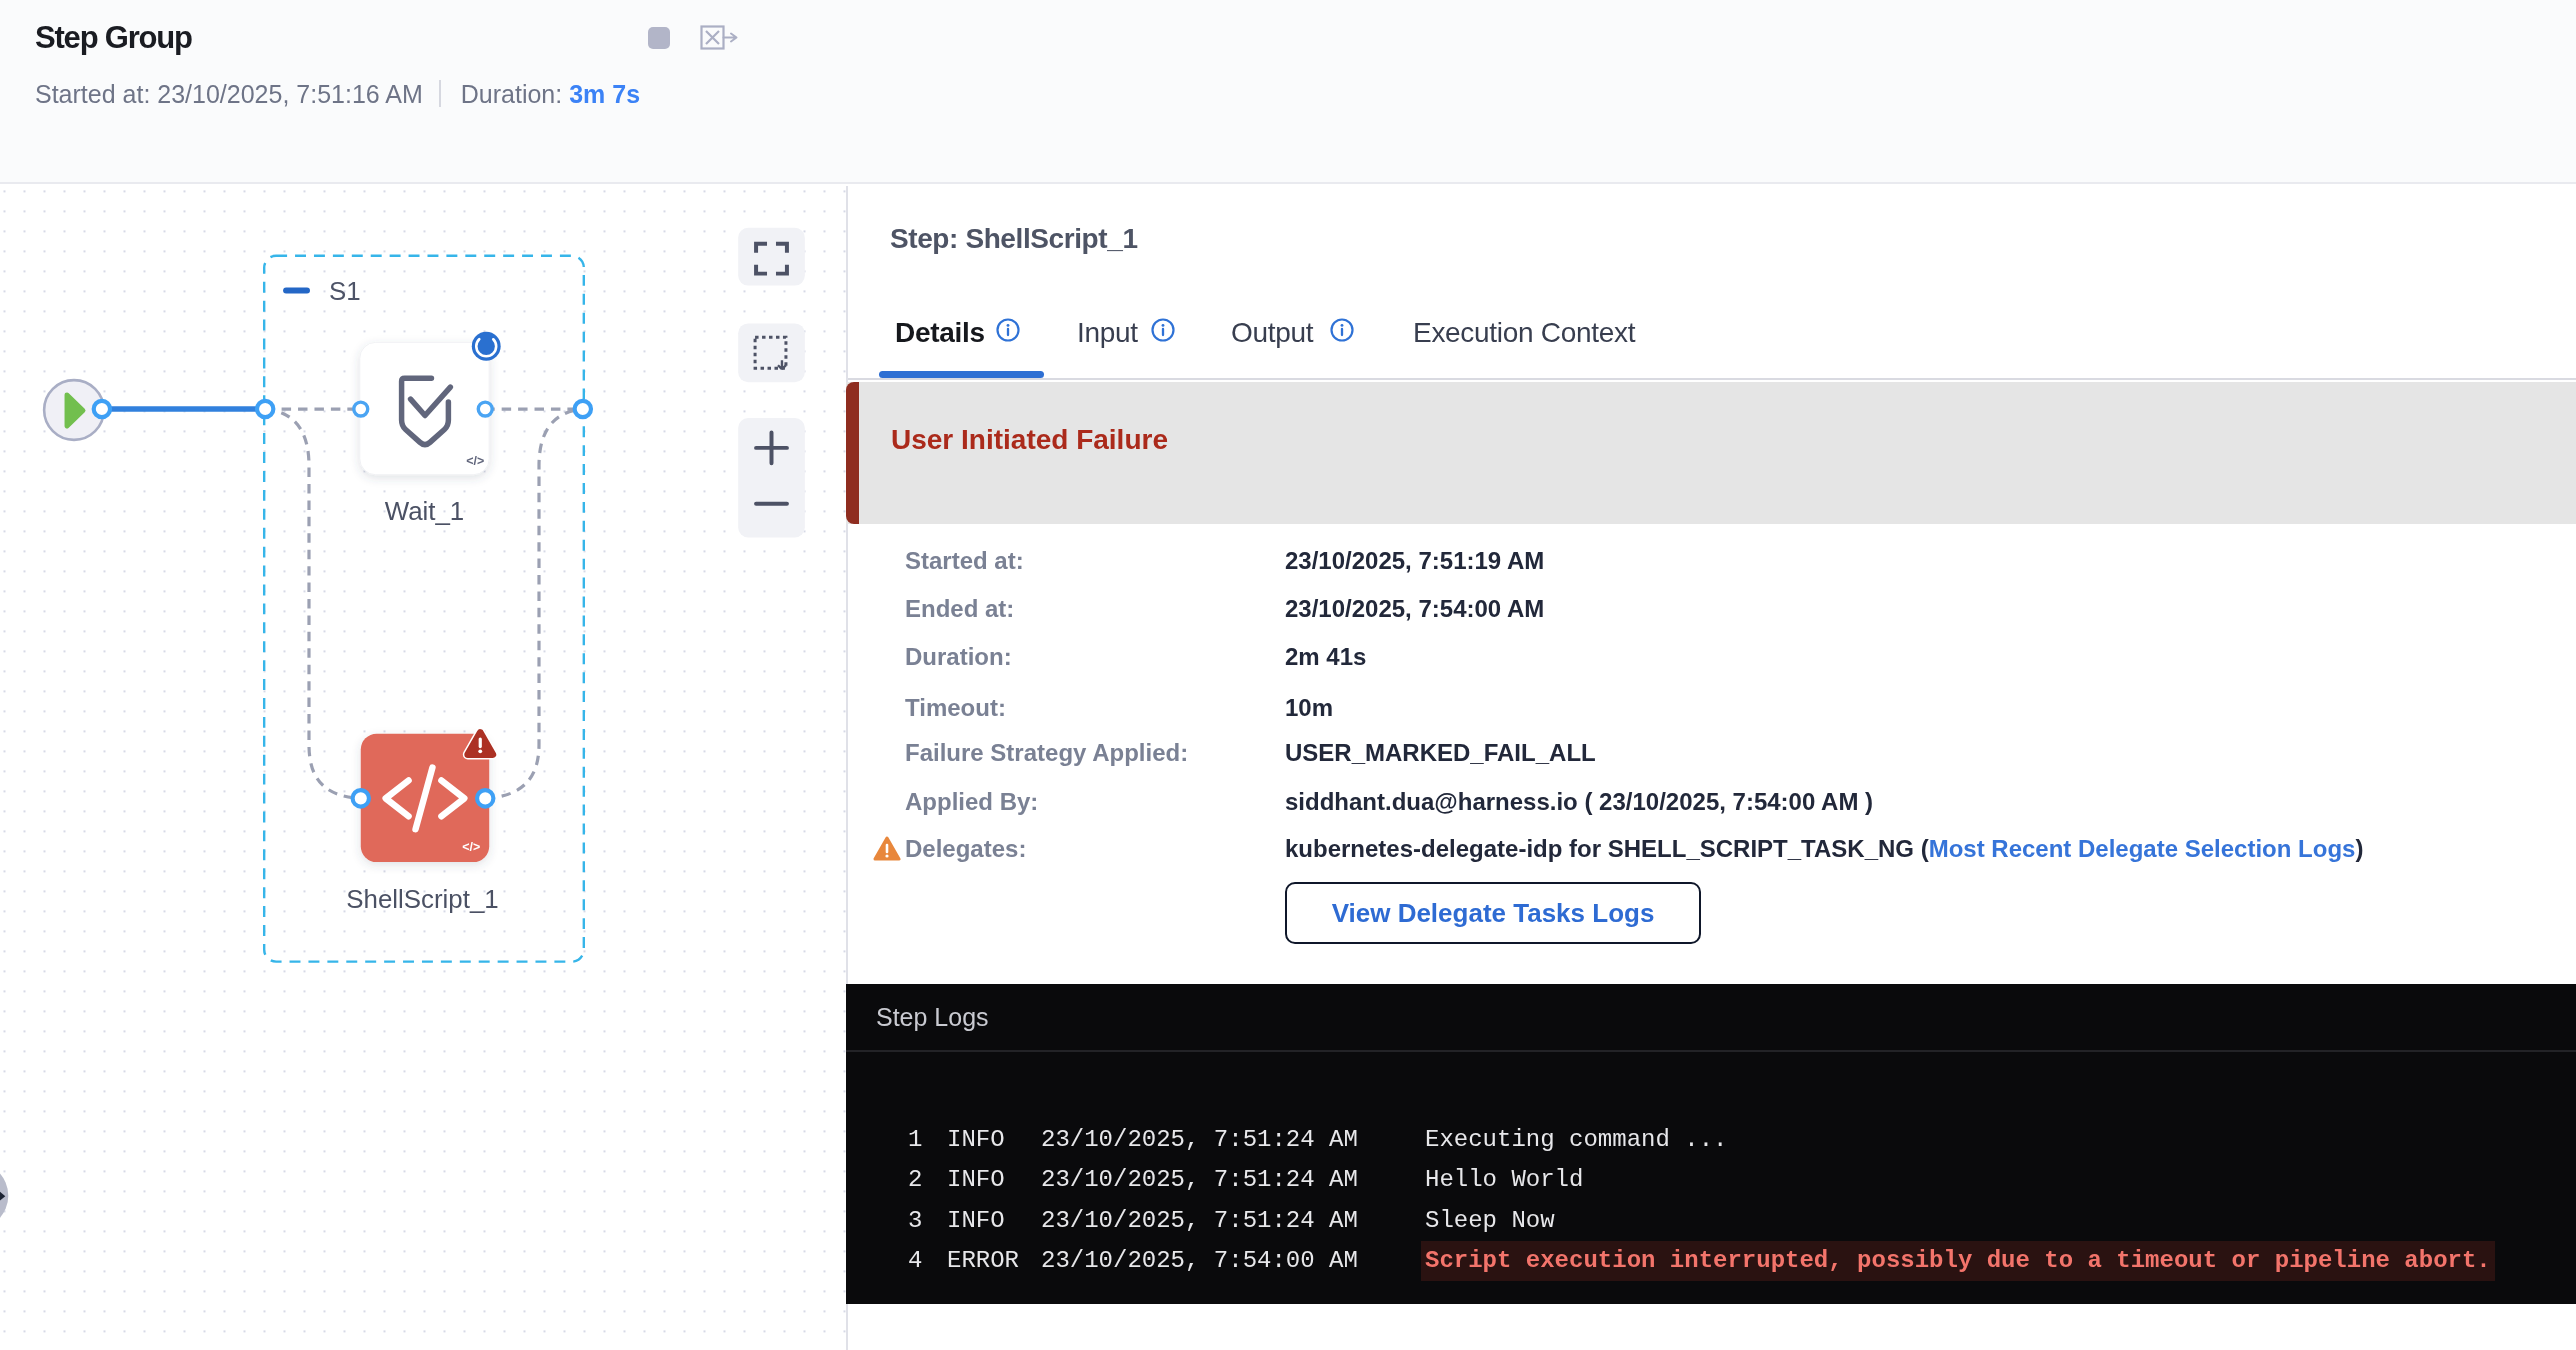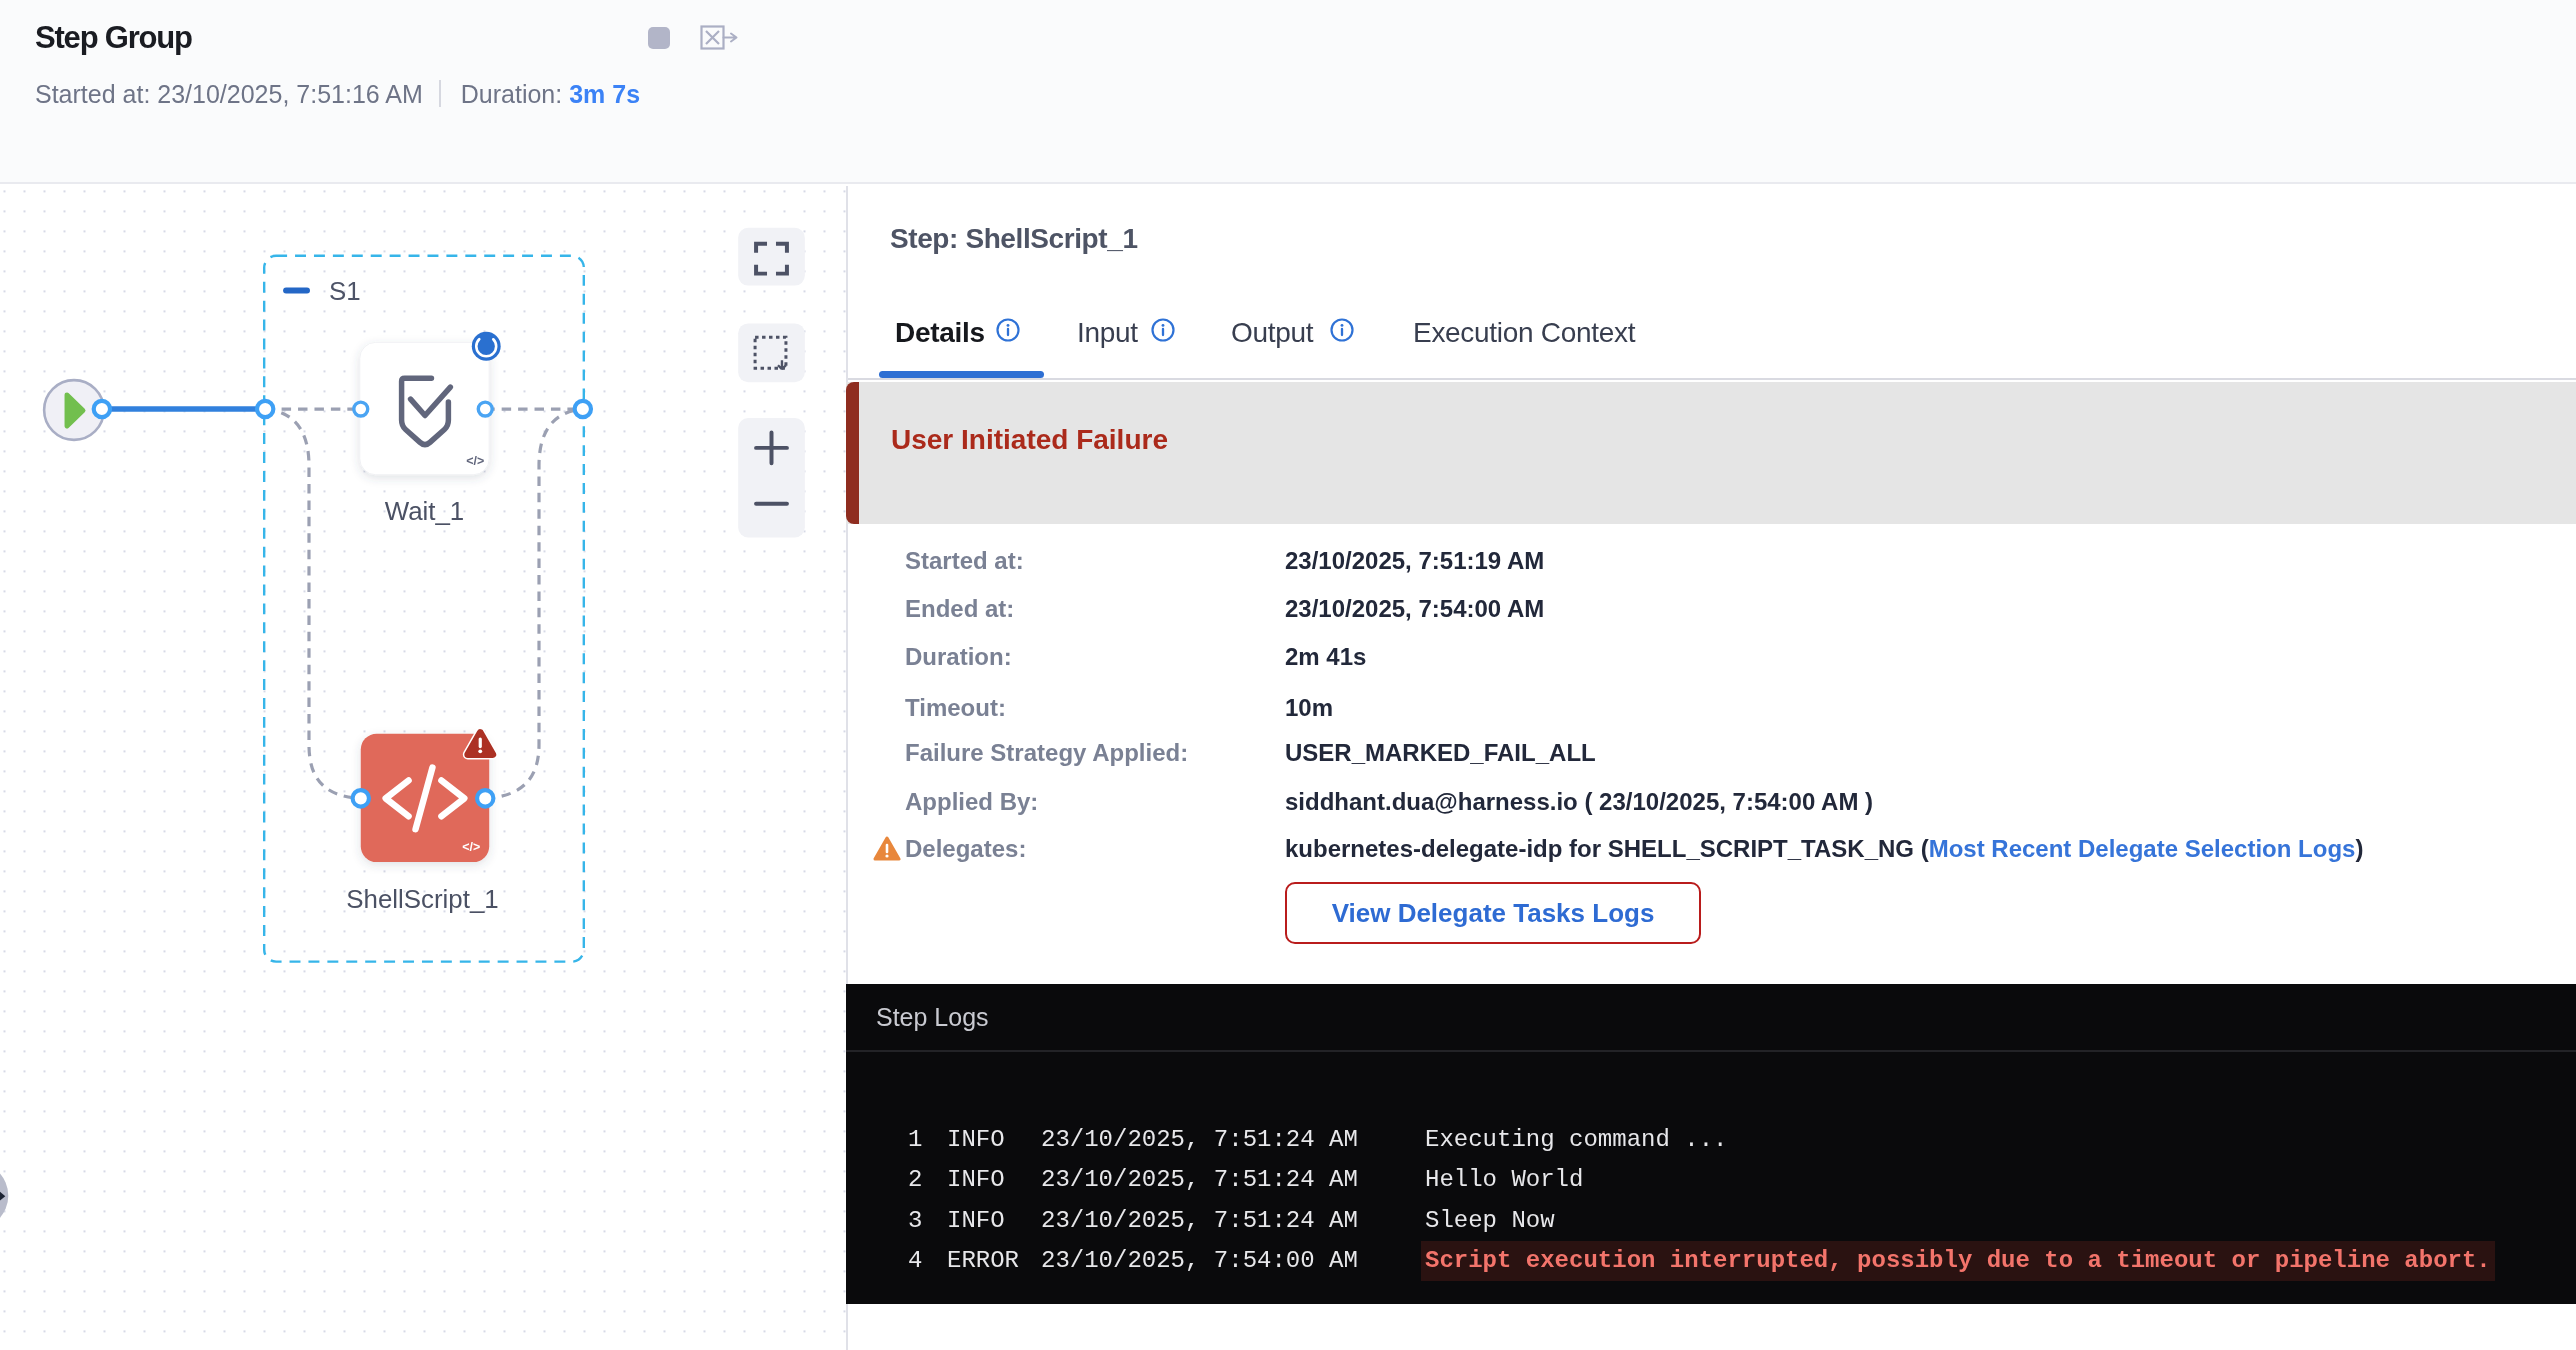--- a/index.html
+++ b/index.html
@@ -43,21 +43,21 @@
   #banner .txt { position:absolute; left:45px; top:42px; font-size:28px; font-weight:700;
     color:#ab2a1b; }
   
   .drow { position:absolute; left:846px; width:1730px; height:48px; }
   .drow .lbl { position:absolute; left:59px; top:0; line-height:48px; font-size:24px;
     font-weight:600; color:#7a8194; }
   .drow .val { position:absolute; left:439px; top:0; line-height:48px; font-size:24px;
     font-weight:700; color:#22283a; }
   .drow .val a { color:#3674d9; text-decoration:none; font-weight:600; }
   #dlgbtn { position:absolute; left:1285px; top:882px; width:416px; height:62px;
-    border:2px solid #b91c1c; border-radius:10px; background:#ffffff;
+    border:2px solid #0f172a; border-radius:10px; background:#ffffff;
     font-size:26px; font-weight:700; color:#2e6bd3; text-align:center; line-height:58px; }
   
   #logs { position:absolute; left:846px; top:984px; width:1730px; height:320px;
     background:#0a0a0c; }
   #logs .hdr { position:absolute; left:30px; top:0; height:66px; line-height:66px;
     font-size:25px; color:#c9cad1; }
   #logs .rule { position:absolute; left:0; top:66px; width:1730px; height:2px;
     background:#232327; }
   .logline { position:absolute; left:0; width:1730px; height:40px; line-height:40px;
     font-family:"Liberation Mono", monospace; font-size:24px; color:#e7e7ea;

